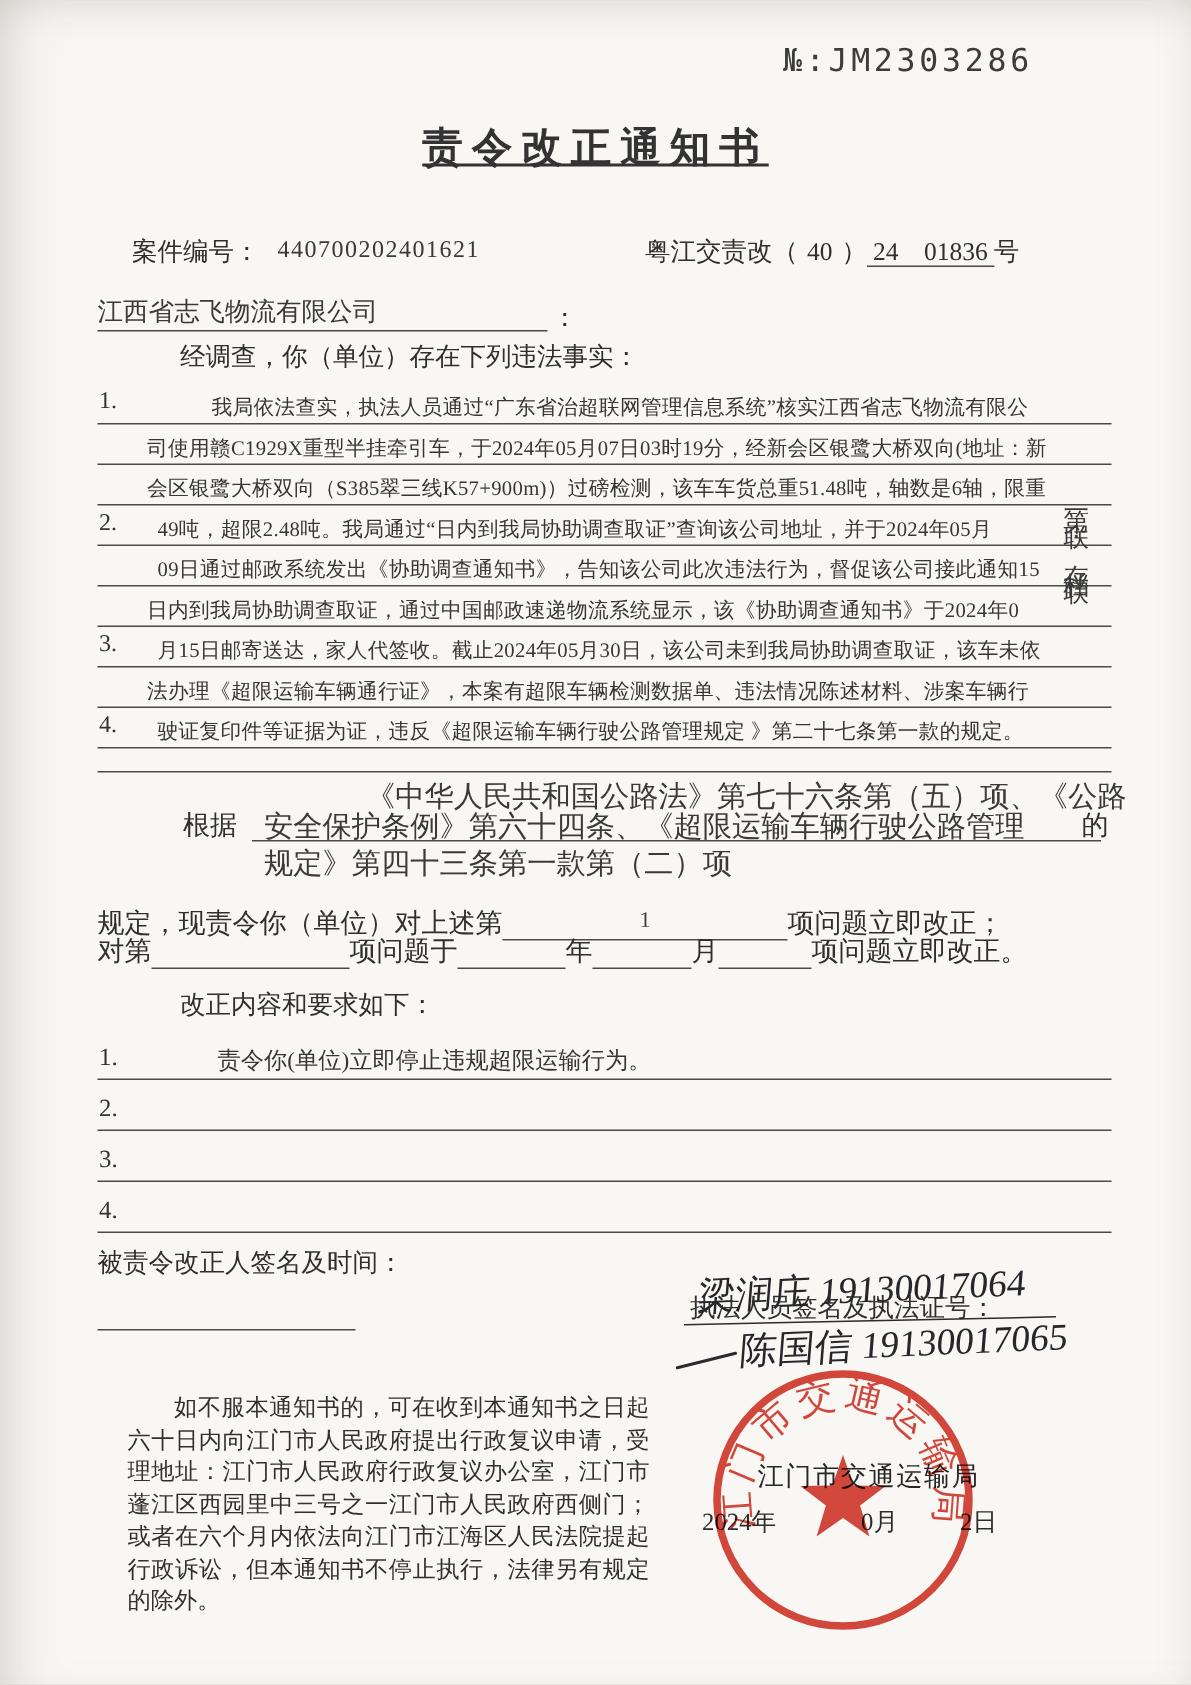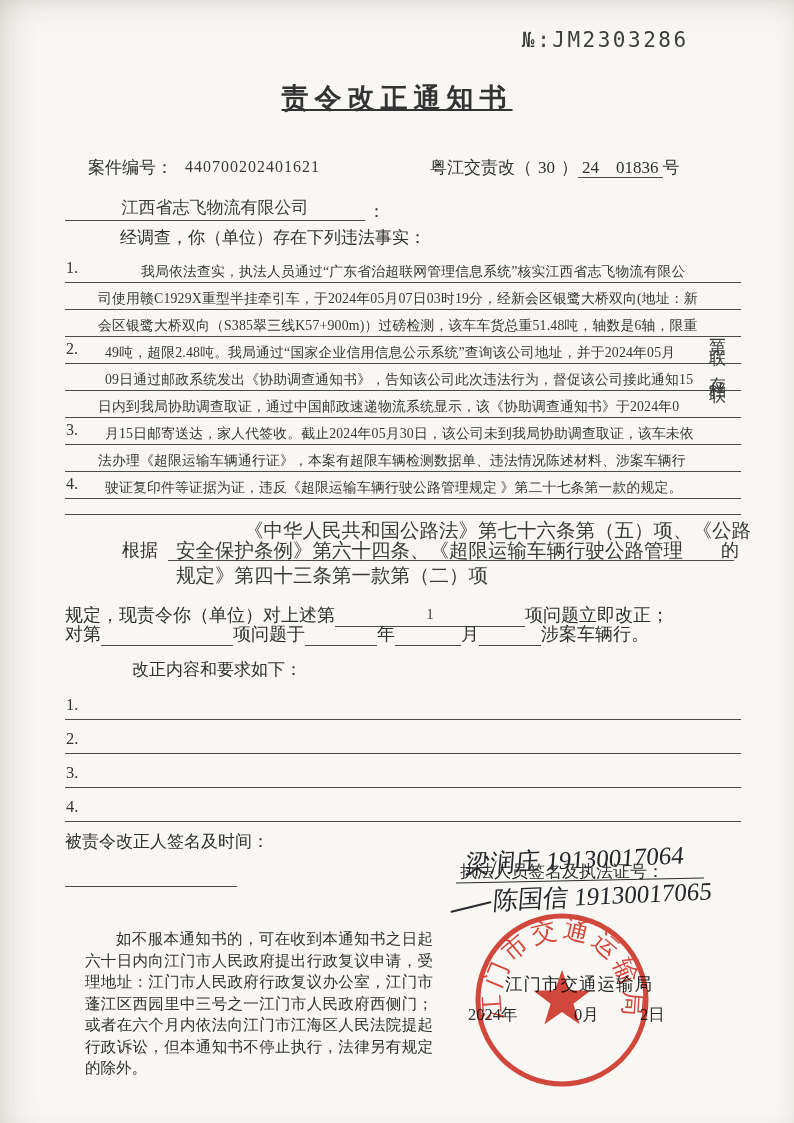--- a/index.html
+++ b/index.html
@@ -31,40 +31,40 @@
 <body>
 
 <div class="page">
 
   <div class="abs serial" style="left:522px;top:28px;">№:JM2303286</div>
 
   <div class="abs title" style="left:0;top:80px;text-decoration:underline;">责令改正通知书</div>
 
   <span class="abs lbl" style="left:88px;top:156px;">案件编号：</span>
   <span class="abs typed" style="left:185px;top:158px;font-size:16px;letter-spacing:1px;">440700202401621</span>
-  <span class="abs lbl" style="left:430px;top:156px;"><span>粤江交责改（</span><span style="padding:0 6px;">30</span><span>）</span><span class="uline" style="padding:0 4px;">24　01836</span><span>号</span></span>
+  <span class="abs lbl" style="left:430px;top:156px;"><span>粤江交责改（</span><span style="padding:0 6px;">40</span><span>）</span><span class="uline" style="padding:0 4px;">24　01836</span><span>号</span></span>
 
-  <div class="abs uline" style="left:65px;top:196px;width:300px;height:24px;text-align:center;font-size:17px;color:#3a3a3a;">江西省志飞物流有限公司</div>
+  <div class="abs uline" style="left:65px;top:196px;width:300px;height:24px;font-size:17px;color:#3a3a3a;">江西省志飞物流有限公司</div>
   <span class="abs lbl" style="left:368px;top:200px;">：</span>
 
   <div class="abs lbl" style="left:120px;top:226px;">经调查，你（单位）存在下列违法事实：</div>
 
   <div class="frow" style="top:256px;">
     <span class="num">1.</span>
     <span class="txt" style="left:76px;">我局依法查实，执法人员通过“广东省治超联网管理信息系统”核实江西省志飞物流有限公</span>
     </div>
   <div class="frow" style="top:283px;">
     <span class="txt">司使用赣C1929X重型半挂牵引车，于2024年05月07日03时19分，经新会区银鹭大桥双向(地址：新</span>
     </div>
   <div class="frow" style="top:310px;">
     <span class="txt">会区银鹭大桥双向（S385翠三线K57+900m)）过磅检测，该车车货总重51.48吨，轴数是6轴，限重</span>
     </div>
   <div class="frow" style="top:337px;">
     <span class="num">2.</span>
-    <span class="txt" style="left:40px;">49吨，超限2.48吨。我局通过“国家企业信用信息公示系统”查询该公司地址，并于2024年05月</span>
+    <span class="txt" style="left:40px;">49吨，超限2.48吨。我局通过“日内到我局协助调查取证”查询该公司地址，并于2024年05月</span>
     </div>
   <div class="frow" style="top:364px;">
     <span class="txt" style="left:40px;">09日通过邮政系统发出《协助调查通知书》，告知该公司此次违法行为，督促该公司接此通知15</span>
     </div>
   <div class="frow" style="top:391px;">
     <span class="txt">日内到我局协助调查取证，通过中国邮政速递物流系统显示，该《协助调查通知书》于2024年0</span>
     </div>
   <div class="frow" style="top:418px;">
     <span class="num">3.</span>
     <span class="txt" style="left:40px;">月15日邮寄送达，家人代签收。截止2024年05月30日，该公司未到我局协助调查取证，该车未依</span>
@@ -83,26 +83,27 @@
   <span class="abs lbl" style="left:122px;top:538px;font-size:18px;">根据</span>
   <div class="abs typed" style="left:200px;top:517px;font-size:19.5px;white-space:nowrap;margin-left:44px;">《中华人民共和国公路法》第七十六条第（五）项、《公路</div>
   <div class="abs uline" style="left:168px;top:535px;width:566px;height:25px;">
     <span class="typed" style="position:absolute;left:8px;top:2px;font-size:19.5px;white-space:nowrap;">安全保护条例》第六十四条、《超限运输车辆行驶公路管理</span>
     </div>
   <div class="abs typed" style="left:176px;top:562px;font-size:19.5px;white-space:nowrap;">规定》第四十三条第一款第（二）项</div>
   <span class="abs lbl" style="left:721px;top:538px;font-size:18px;">的</span>
 
   <div class="abs" style="left:65px;top:603px;font-size:18px;white-space:nowrap;"><span>规定，现责令你（单位）对上述第</span><span class="blank" style="width:190px;">1</span><span>项问题立即改正；</span></div>
 
-  <div class="abs" style="left:65px;top:622px;font-size:18px;white-space:nowrap;"><span>对第</span><span class="blank" style="width:132px;"></span><span>项问题于</span><span class="blank" style="width:72px;"></span><span>年</span><span class="blank" style="width:66px;"></span><span>月</span><span class="blank" style="width:62px;"></span><span>涉案车辆行。</span></div>
+  <div class="abs" style="left:65px;top:622px;font-size:18px;white-space:nowrap;"><span>对第</span><span class="blank" style="width:132px;"></span><span>项问题于</span><span class="blank" style="width:72px;"></span><span>年</span><span class="blank" style="width:66px;"></span><span>月</span><span class="blank" style="width:62px;"></span><span>项问题立即改正。</span></div>
 
-  <div class="abs lbl" style="left:132px;top:658px;">改正内容和要求如下：</div>
+  <div class="abs lbl" style="left:120px;top:658px;">改正内容和要求如下：</div>
 
   <div class="crow" style="top:692px;">
     <span class="num">1.</span>
+    <span class="txt">责令你(单位)立即停止违规超限运输行为。</span>
     </div>
   <div class="crow" style="top:726px;">
     <span class="num">2.</span>
     </div>
   <div class="crow" style="top:760px;">
     <span class="num">3.</span>
     </div>
   <div class="crow" style="top:794px;">
     <span class="num">4.</span>
     </div>

